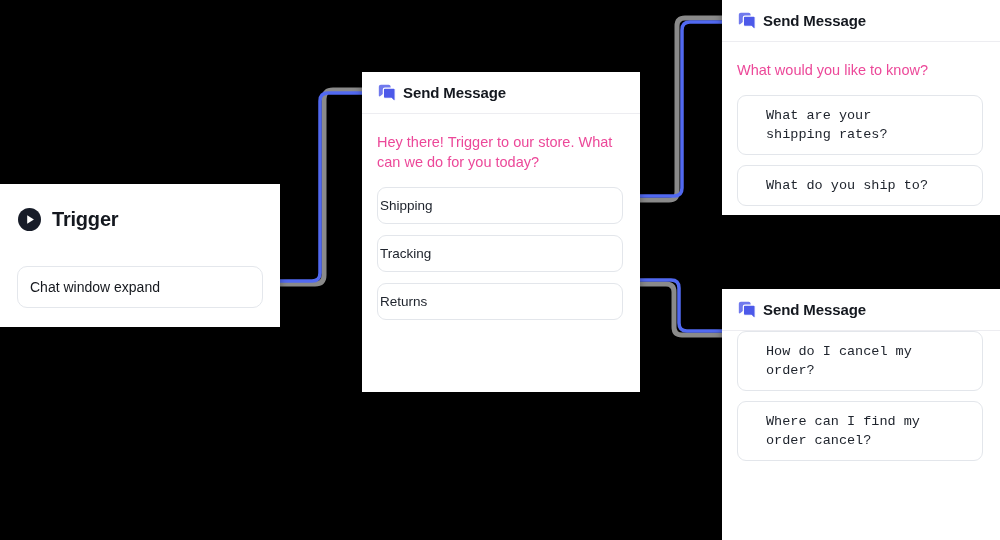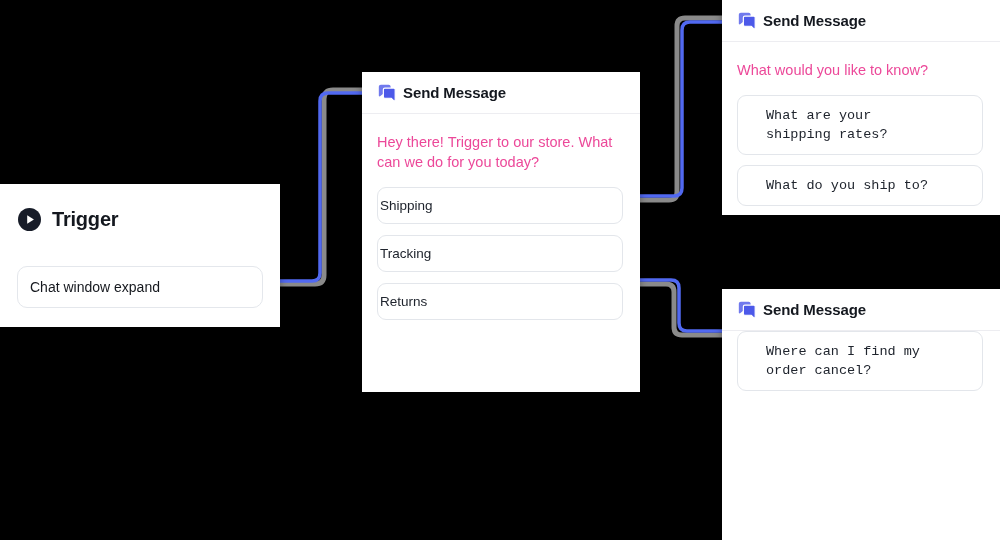--- a/index.html
+++ b/index.html
@@ -120,18 +120,19 @@
   <div class="node msg-node node-orders">
     <div class="msg-header">
       <span class="icon-box">
         <svg width="20" height="20" viewBox="0 0 22 22">
           <path d="M2 4.2 C2 3 3 2 4.2 2 H12.8 C14 2 15 3 15 4.2 V9.8 C15 11 14 12 12.8 12 H6.5 L3.4 14.6 C2.9 15 2 14.7 2 14 Z" fill="#7079ed"></path>
           <path d="M7 7.2 C7 6.3 7.7 5.6 8.6 5.6 H18.4 C19.3 5.6 20 6.3 20 7.2 V18.8 C20 19.6 19 20 18.4 19.4 L15.7 16.8 H8.6 C7.7 16.8 7 16.1 7 15.2 Z" fill="#4c59e9" stroke="#ffffff" stroke-width="1.3"></path>
         </svg>
       </span>
       <span class="msg-title">Send Message</span>
     </div>
+    <button class="btn">How do I cancel my order?</button>
     <button class="btn">
       <span class="wrap-195">Where can I find my order cancel?</span>
     </button>
   </div>
 
 </div>
 
 </body></html>

